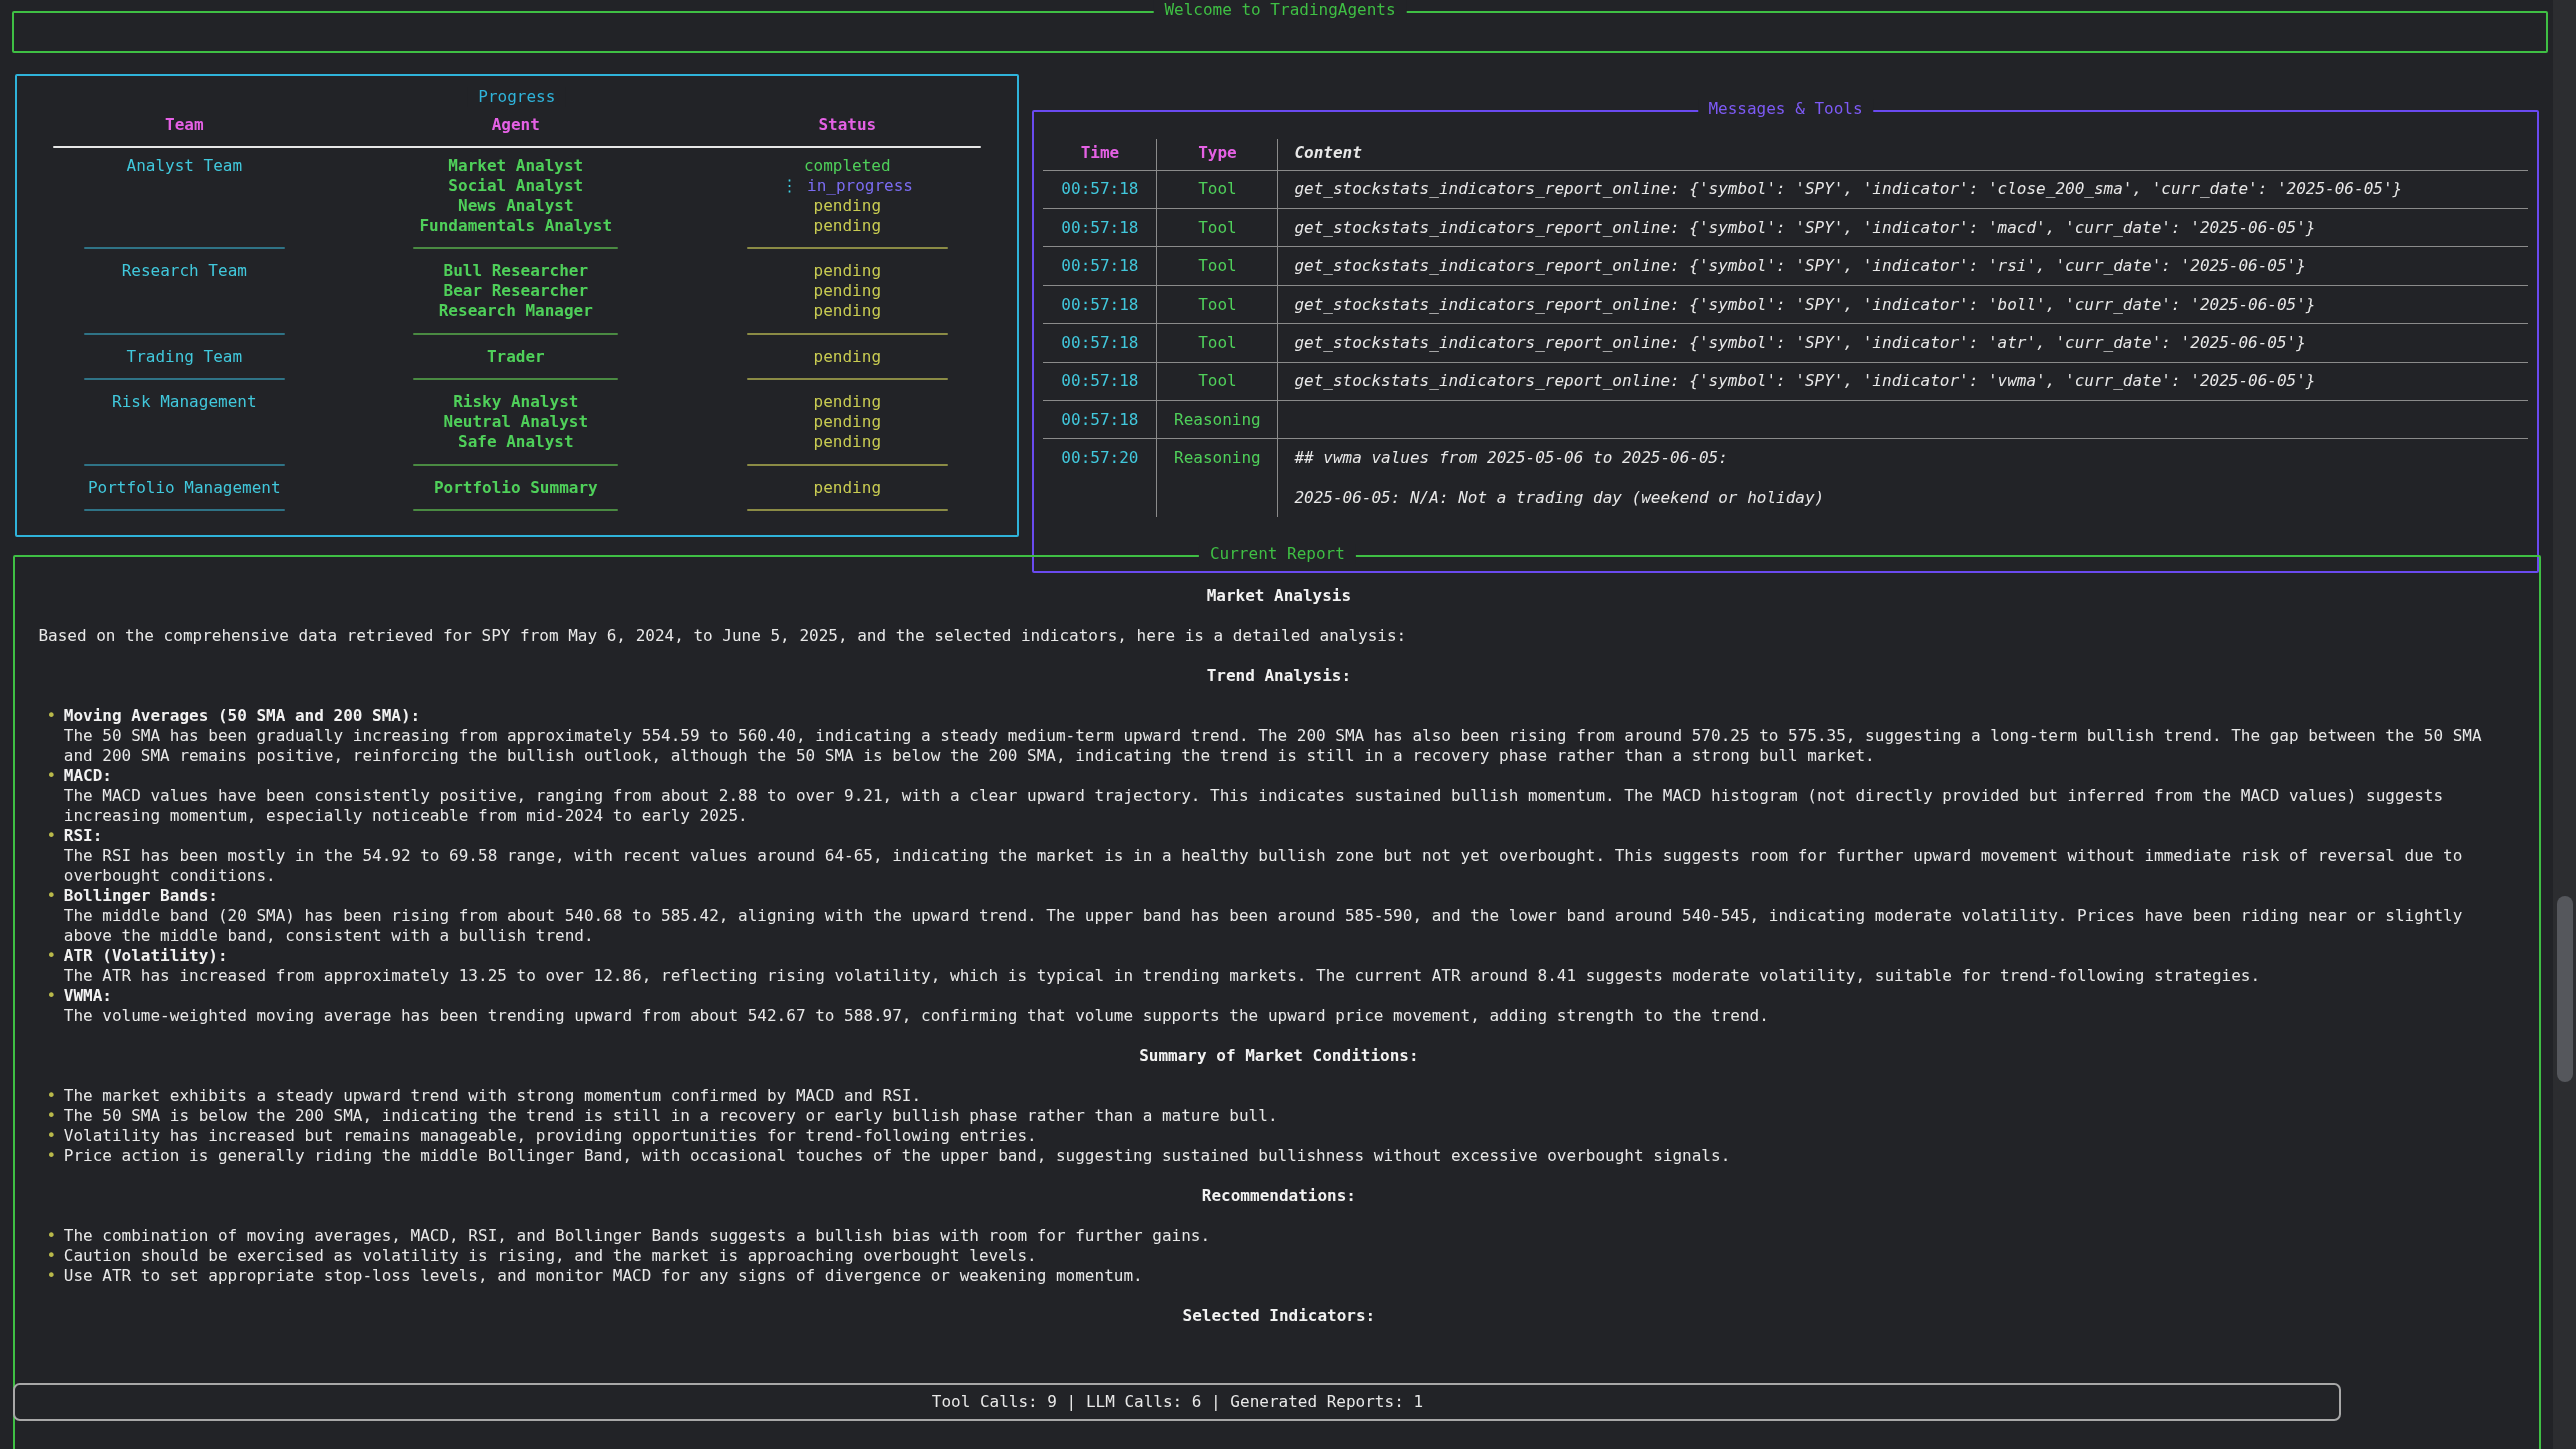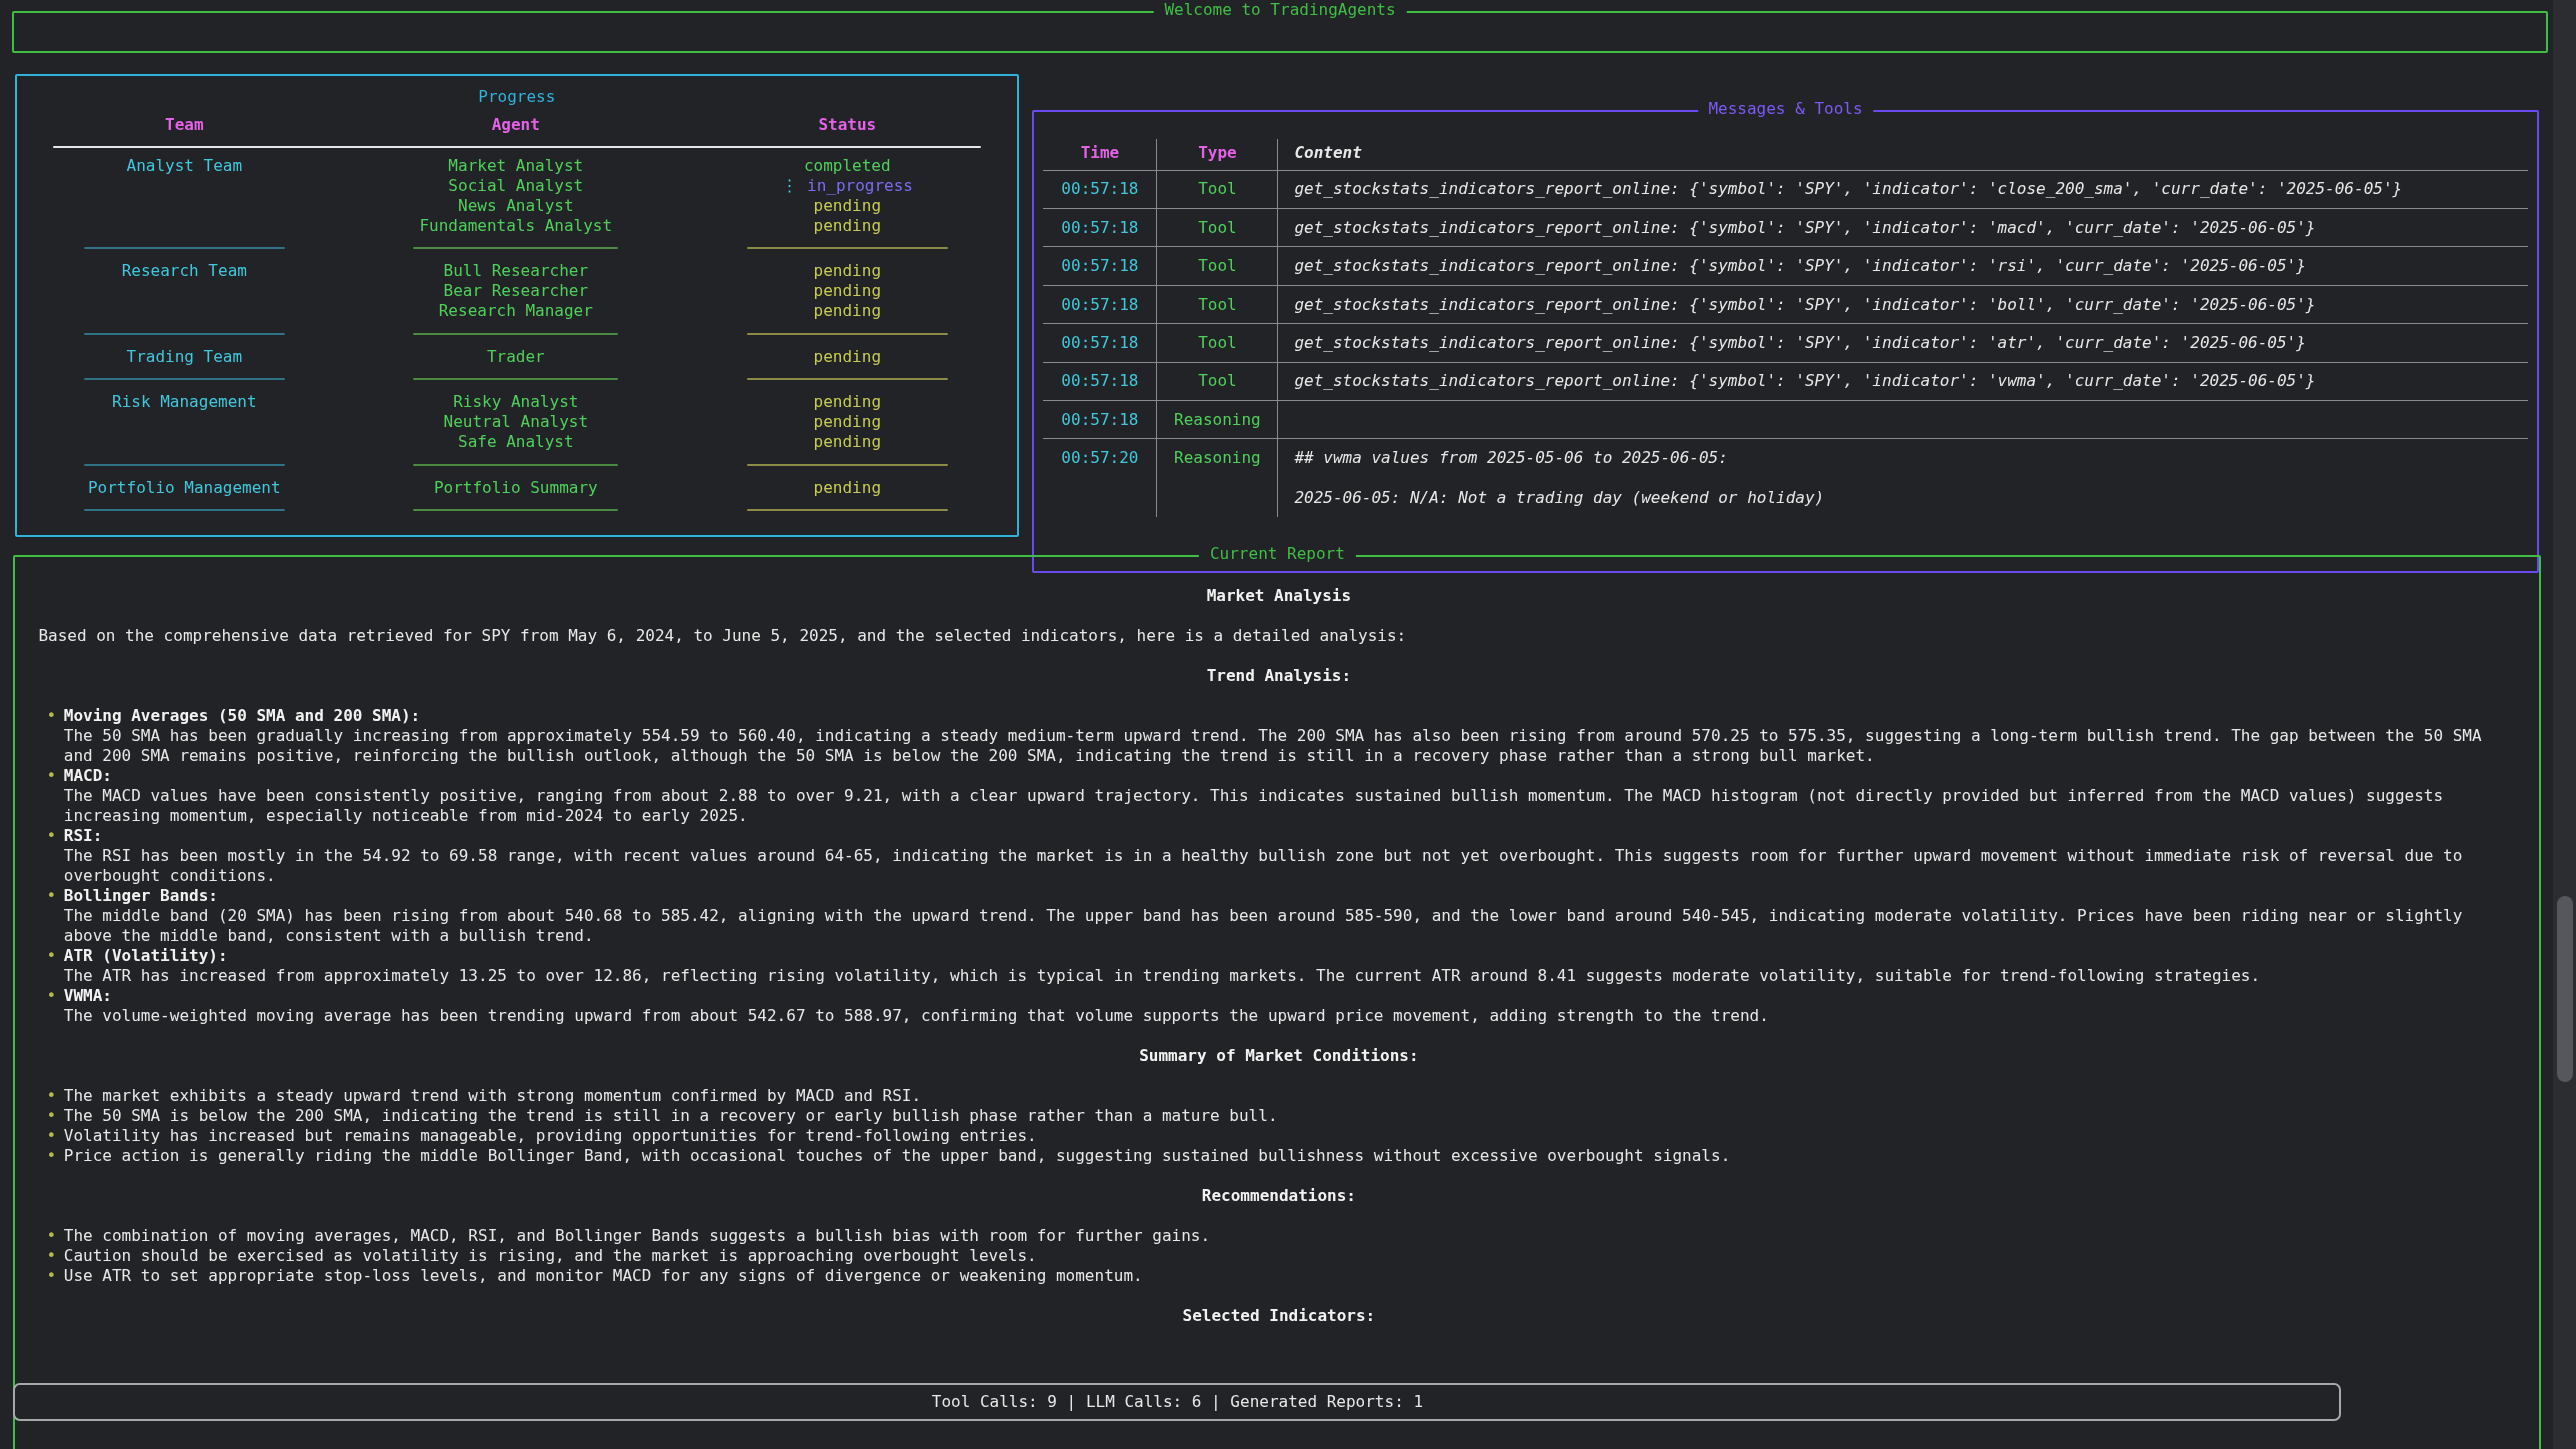--- a/index.html
+++ b/index.html
@@ -28,21 +28,21 @@
   .welcome .panel-title{color:var(--green);}
   
   .progress{left:14.8px;top:74px;width:1004px;height:463px;border-color:var(--cyan);}
   .progress .panel-title{color:var(--cyan);margin-top:24px;}
   .p-table{margin:29.5px 20px 0 20px;}
   .p-row{display:grid;grid-template-columns:295px 368px 295px;}
   .p-row .cell{text-align:center;}
   .p-head .cell{color:var(--magenta);font-weight:bold;padding-top:9.4px;}
   .p-sep-head{height:2px;background:#e6e6e6;margin:10.7px 16px 8px 16px;border-radius:1.3px;}
   .team{color:var(--team_cyan);}
-  .agent{color:var(--agent_green);}
+  .agent{color:var(--agent_green);font-weight:bold;}
   .st-pending{color:var(--pending_yellow);}
   .st-completed{color:var(--agent_green);}
   .st-progress{color:var(--progress_purple);}
   .spinner{color:var(--spinner_cyan);margin-right:9.4px;}
   .p-gsep{display:grid;grid-template-columns:295px 368px 295px;height:25.5px;align-items:center;}
   .p-gsep i{display:block;height:2px;margin:0 auto;border-radius:1.3px;}
   .p-gsep .l-team{width:201px;background:var(--sep_team);}
   .p-gsep .l-agent{width:205px;background:var(--sep_agent);}
   .p-gsep .l-status{width:201px;background:var(--sep_status);}
   

